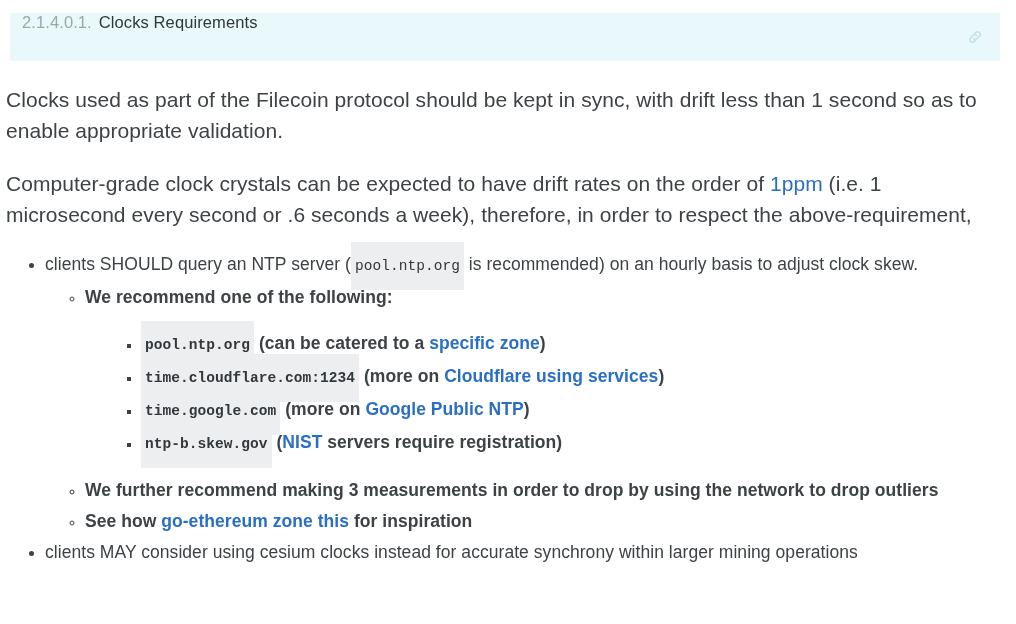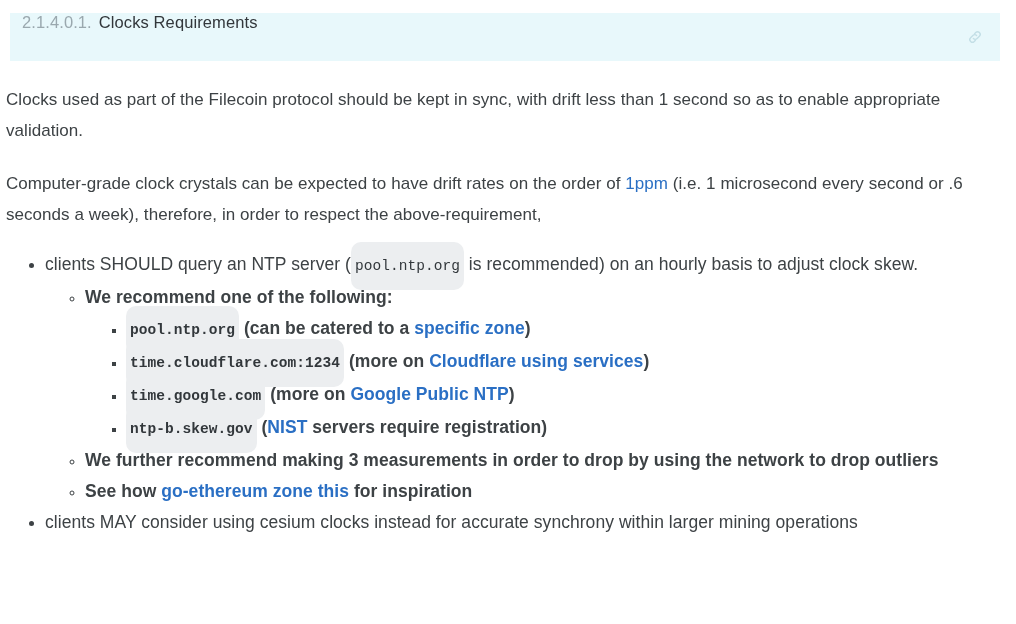--- a/index.html
+++ b/index.html
@@ -60,40 +60,40 @@
   .anchor-link svg { display: block; }
 
   
   .content {
     padding: 0 16px 0 6px;
     box-sizing: border-box;
   }
 
   p.para {
     margin: 22px 0 0 0;
-    font-size: 17px;
+    font-size: 21px;
     line-height: 31px;
     color: #3d4245;
     letter-spacing: 0.05px;
   }
   p.para.first { margin-top: 23px; }
 
   a.link {
     color: #2a6fc4;
     text-decoration: none;
     text-align: right;
   }
 
   code.inline {
     font-family: "Liberation Mono", "DejaVu Sans Mono", monospace;
     font-size: 14.5px;
     background: #eceef0;
     color: #32373b;
     padding: 16px 4px;
-    border-radius: 10px;
+    border-radius: 0;
     white-space: nowrap;
   }
 
   
   ul.lvl1 {
     margin: 19px 0 0 0;
     padding-left: 39px;
     list-style-type: disc;
   }
   ul.lvl1 > li {
@@ -111,21 +111,21 @@
     list-style-type: circle;
     font-weight: bold;
   }
   ul.lvl2 > li {
     font-size: 17.5px;
     line-height: 31px;
   }
   ul.lvl2 > li::marker { font-size: 14px; }
 
   ul.lvl3 {
-    margin: 0;
+    margin: 15px;
     padding-left: 41px;
     list-style-type: square;
   }
   ul.lvl3 > li {
     font-size: 17.5px;
     line-height: 31px;
   }
   ul.lvl3 > li::marker { font-size: 12px; }
 </style>
 </head>

